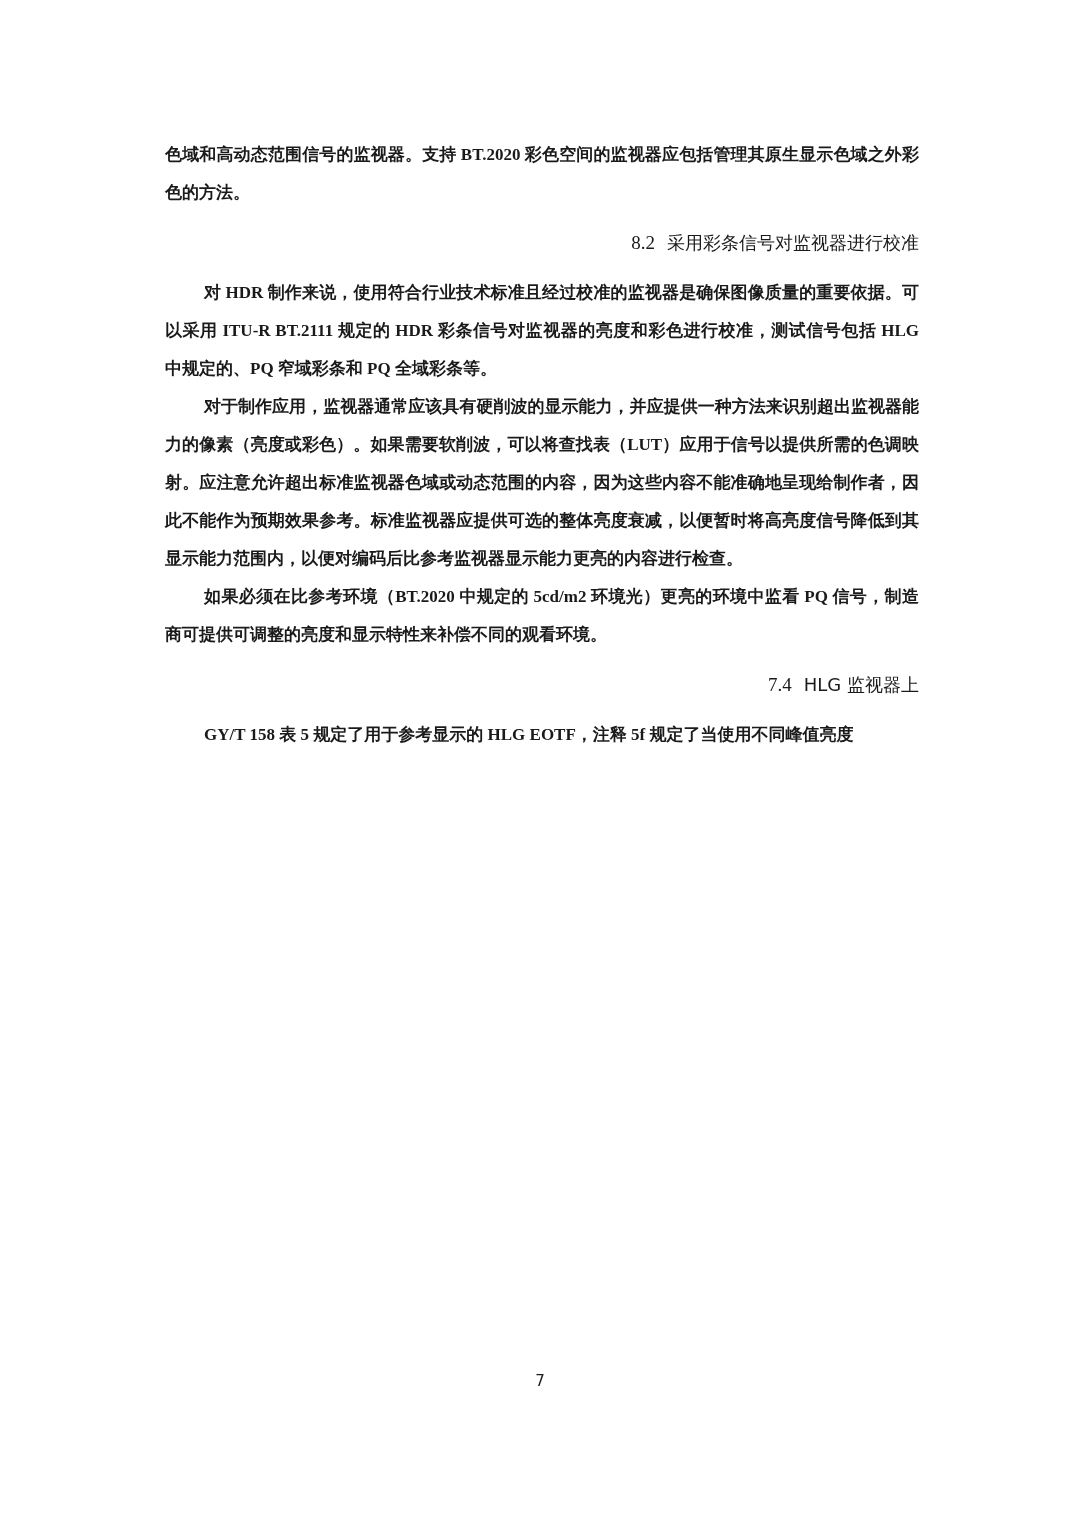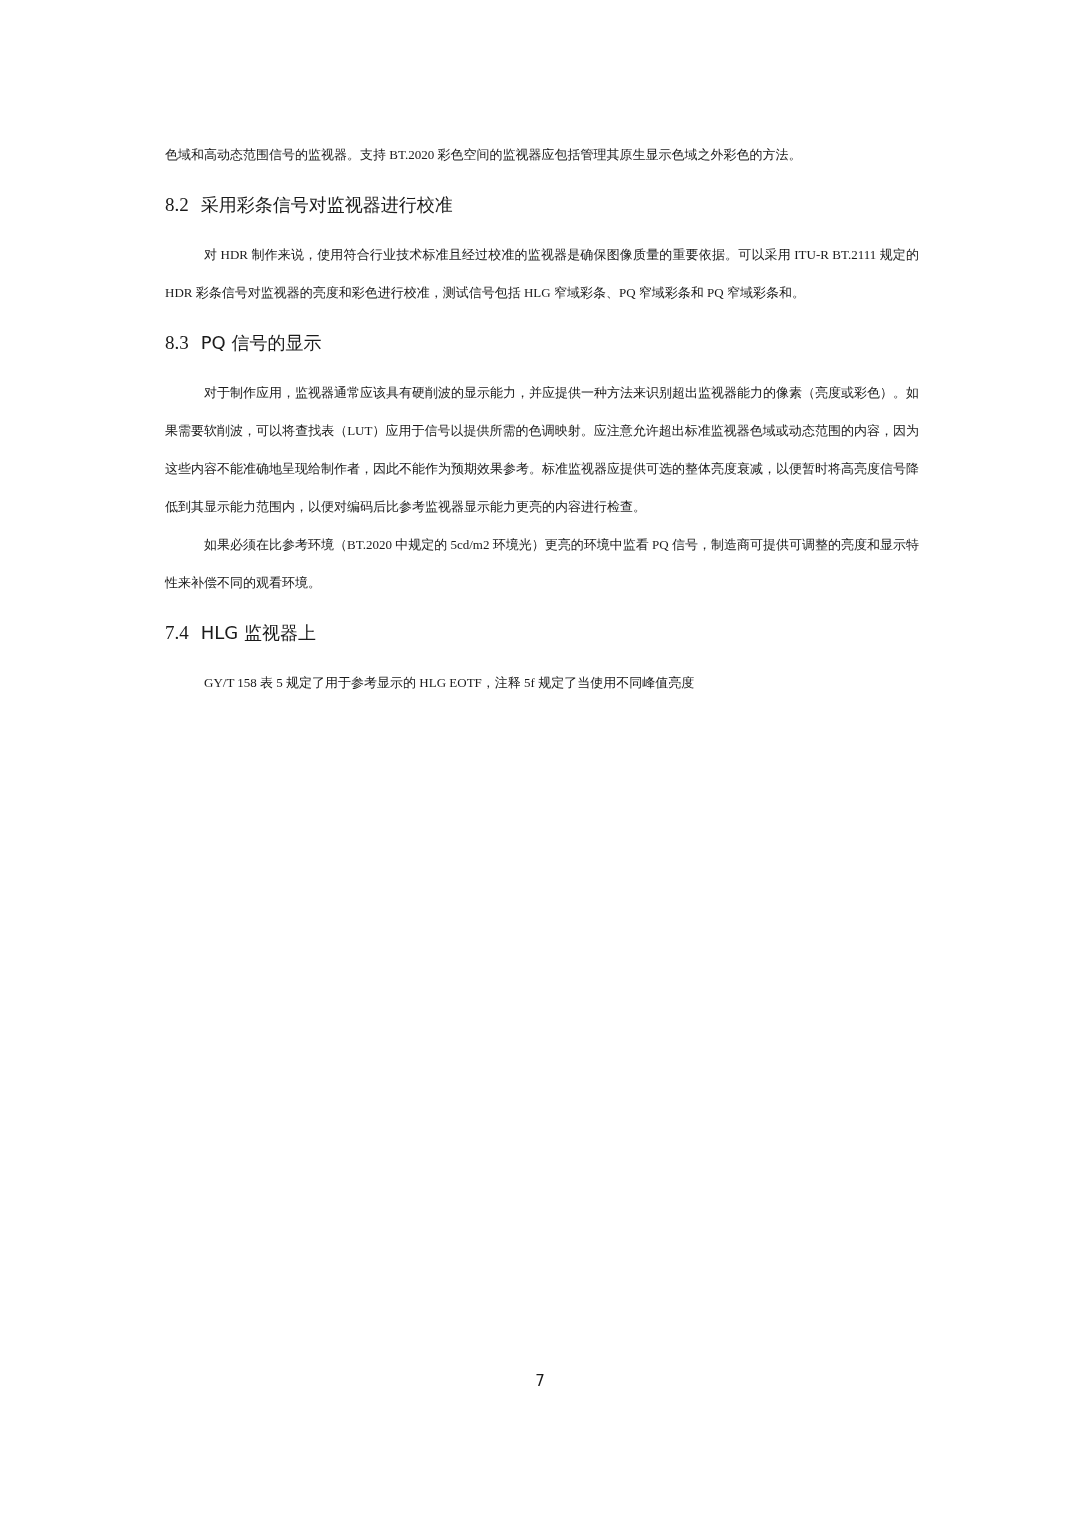--- a/index.html
+++ b/index.html
@@ -1,40 +1,37 @@
 <!DOCTYPE html>
 <html><head>
 <meta charset="utf-8">
 <style>
   html, body { margin: 0; padding: 0; background: #ffffff; }
   body { width: 1080px; height: 1527px; position: relative; overflow: hidden;
          font-family: "Liberation Serif", "DejaVu Serif", serif; color: #1a1a1a; }
   .page { position: absolute; left: 165px; top: 136px; width: 754px; }
-  .p { font-size: 13px; line-height: 38px; margin: 0 0 0 0; text-align: justify; text-justify: inter-character; }
+  .p { font-size: 17px; line-height: 38px; margin: 0 0 0 0; text-align: justify; text-justify: inter-character; font-weight: bold; }
   .p.indent { text-indent: 39px; }
   .h { font-family: "DejaVu Sans", "Liberation Sans", sans-serif; font-size: 18px; line-height: 38px;
-       margin: 12px 0 12px 0; }
+       margin: 12px 0 12px 0; text-align: right; }
   .h .num { font-family: "Liberation Serif", serif; font-size: 19px; margin-right: 12px; }
   .pagenum { position: absolute; top: 1372px; left: 0; width: 1080px; text-align: center;
              font-family: "DejaVu Sans", sans-serif; font-size: 15px; }
 </style>
 </head>
 <body>
 
 <div class="page">
   <p class="p">色域和高动态范围信号的监视器。支持 BT.2020 彩色空间的监视器应包括管理其原生显示色域之外彩色的方法。</p>
 
   <div class="h">
     <span class="num">8.2</span><span>采用彩条信号对监视器进行校准</span>
   </div>
-  <p class="p indent">对 HDR 制作来说，使用符合行业技术标准且经过校准的监视器是确保图像质量的重要依据。可以采用 ITU-R BT.2111 规定的 HDR 彩条信号对监视器的亮度和彩色进行校准，测试信号包括 HLG 窄域彩条、PQ 窄域彩条和 PQ 窄域彩条和。</p>
+  <p class="p indent">对 HDR 制作来说，使用符合行业技术标准且经过校准的监视器是确保图像质量的重要依据。可以采用 ITU-R BT.2111 规定的 HDR 彩条信号对监视器的亮度和彩色进行校准，测试信号包括 HLG 中规定的、PQ 窄域彩条和 PQ 全域彩条等。</p>
 
-  <div class="h">
-    <span class="num">8.3</span><span>PQ 信号的显示</span>
-  </div>
   <p class="p indent">对于制作应用，监视器通常应该具有硬削波的显示能力，并应提供一种方法来识别超出监视器能力的像素（亮度或彩色）。如果需要软削波，可以将查找表（LUT）应用于信号以提供所需的色调映射。应注意允许超出标准监视器色域或动态范围的内容，因为这些内容不能准确地呈现给制作者，因此不能作为预期效果参考。标准监视器应提供可选的整体亮度衰减，以便暂时将高亮度信号降低到其显示能力范围内，以便对编码后比参考监视器显示能力更亮的内容进行检查。</p>
   <p class="p indent">如果必须在比参考环境（BT.2020 中规定的 5cd/m2 环境光）更亮的环境中监看 PQ 信号，制造商可提供可调整的亮度和显示特性来补偿不同的观看环境。</p>
 
   <div class="h">
     <span class="num">7.4</span><span>HLG 监视器上</span>
   </div>
   <p class="p indent">GY/T 158 表 5 规定了用于参考显示的 HLG EOTF，注释 5f 规定了当使用不同峰值亮度</p>
 </div>
 
 <div class="pagenum">7</div>

